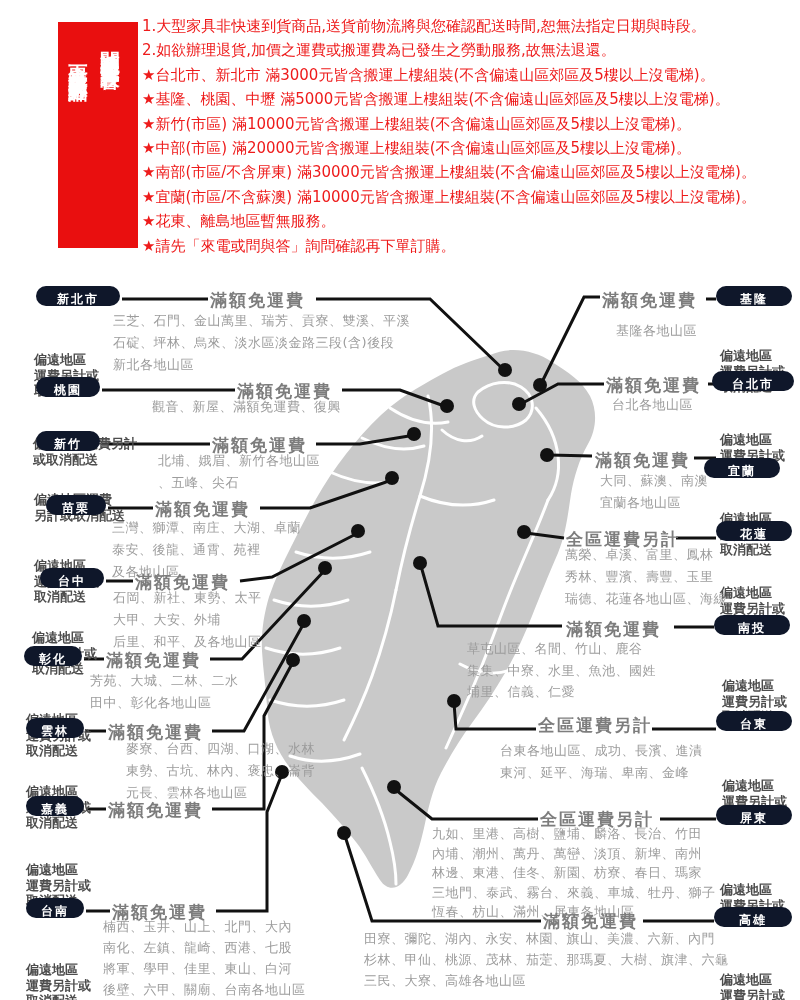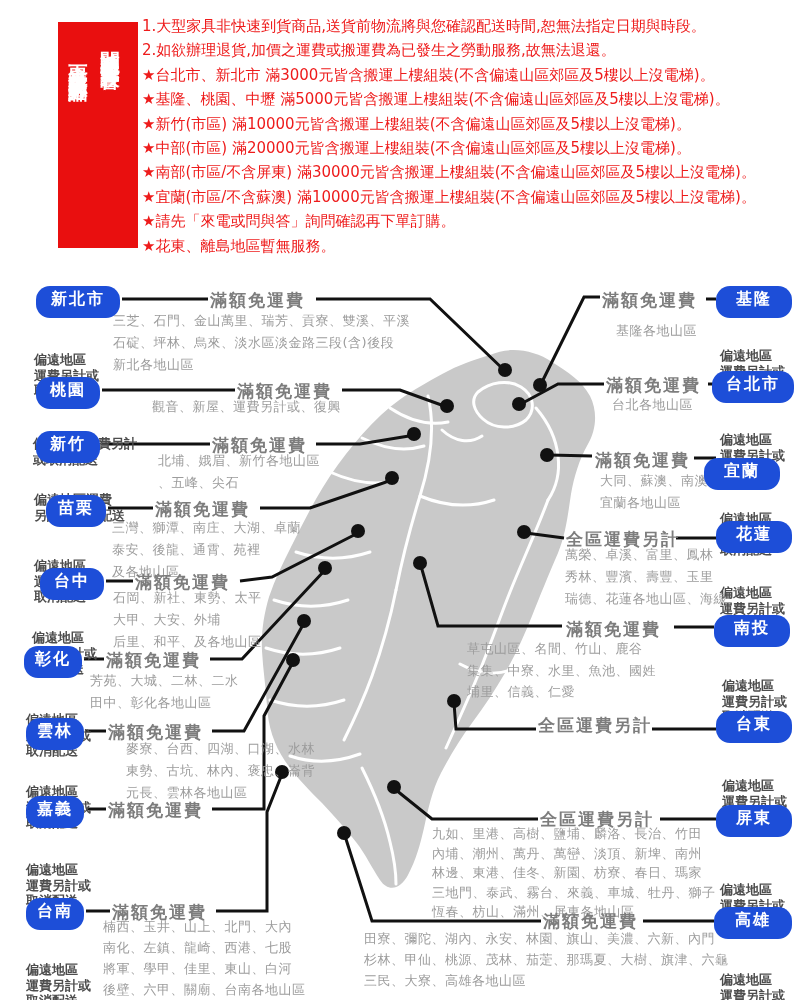--- a/index.html
+++ b/index.html
@@ -7,22 +7,22 @@
          font-family:"DejaVu Sans","Liberation Sans",sans-serif;}
   
   #notice-box{position:absolute;left:58px;top:22px;width:80px;height:226px;background:#e90f0f;z-index:3;}
   .vcol{position:absolute;writing-mode:vertical-rl;text-orientation:upright;color:#fff;
         font-weight:bold;font-size:19px;letter-spacing:2px;line-height:22px;}
   #vcol-right{left:42px;top:14px;}
   #vcol-left{left:10px;top:28px;}
   #notices{position:absolute;left:142px;top:17px;z-index:3;}
   .notice-line{height:24.4px;font-size:15px;color:#ee1b1b;white-space:nowrap;font-weight:500;}
   
-  .badge{position:absolute;background:#1d4ed8;color:#fff;font-weight:bold;font-size:16px;
-         text-align:center;border-radius:14px;height:32px;line-height:26px;letter-spacing:2px;z-index:4;}
+  .badge{position:absolute;background:#0f172a;color:#fff;font-weight:bold;font-size:12px;
+         text-align:center;border-radius:14px;height:20px;line-height:26px;letter-spacing:2px;z-index:4;}
   .fee{position:absolute;font-size:17px;font-weight:bold;color:#7d7d7d;letter-spacing:2px;
        white-space:nowrap;z-index:3;}
   .areas{position:absolute;font-size:13px;color:#9c9c9c;white-space:pre-line;z-index:3;letter-spacing:0.5px;line-height:22px;}
   .note{position:absolute;font-size:13px;font-weight:bold;color:#4d4d4d;line-height:15.5px;white-space:pre-line;z-index:3;margin-top:34px;}
   #map-svg{position:absolute;left:0;top:0;z-index:1;}
 </style>
 </head>
 <body>
 
 <div id="stage">
@@ -34,22 +34,22 @@
 
   <div id="notices">
     <div class="notice-line">1.大型家具非快速到貨商品,送貨前物流將與您確認配送時間,恕無法指定日期與時段。</div>
     <div class="notice-line">2.如欲辦理退貨,加價之運費或搬運費為已發生之勞動服務,故無法退還。</div>
     <div class="notice-line">★台北市、新北市 滿3000元皆含搬運上樓組裝(不含偏遠山區郊區及5樓以上沒電梯)。</div>
     <div class="notice-line">★基隆、桃園、中壢 滿5000元皆含搬運上樓組裝(不含偏遠山區郊區及5樓以上沒電梯)。</div>
     <div class="notice-line">★新竹(市區) 滿10000元皆含搬運上樓組裝(不含偏遠山區郊區及5樓以上沒電梯)。</div>
     <div class="notice-line">★中部(市區) 滿20000元皆含搬運上樓組裝(不含偏遠山區郊區及5樓以上沒電梯)。</div>
     <div class="notice-line">★南部(市區/不含屏東) 滿30000元皆含搬運上樓組裝(不含偏遠山區郊區及5樓以上沒電梯)。</div>
     <div class="notice-line">★宜蘭(市區/不含蘇澳) 滿10000元皆含搬運上樓組裝(不含偏遠山區郊區及5樓以上沒電梯)。</div>
+    <div class="notice-line">★花東、離島地區暫無服務。</div>
     <div class="notice-line">★請先「來電或問與答」詢問確認再下單訂購。</div>
-    <div class="notice-line">★花東、離島地區暫無服務。</div>
   </div>
 
   <svg id="map-svg" width="800" height="1000" viewBox="0 0 800 1000">
     <path fill="#c9c9c9" stroke="none" d="
       M 490,355 C 510,346 534,350 552,362 C 568,372 582,381 590,396
       C 598,412 596,430 588,444 C 579,460 574,477 571,494
       C 568,514 566,533 558,553 C 548,576 540,596 532,616
       C 524,636 515,656 505,673 C 495,690 484,707 472,723
       C 460,739 450,756 441,773 C 432,790 428,810 424,828
       C 420,845 416,860 408,875 C 400,890 388,892 380,880
@@ -145,21 +145,21 @@
 運費另計或
 取消配送</div>
   <div class="areas" style="left:113px;top:310px;">三芝、石門、金山萬里、瑞芳、貢寮、雙溪、平溪
 石碇、坪林、烏來、淡水區淡金路三段(含)後段
 新北各地山區</div>
 
   <div class="badge" style="left:36px;top:377px;width:64px;">桃園</div>
   <div class="fee" style="left:237px;top:380px;">滿額免運費</div>
   <div class="note" style="left:33px;top:402px;">偏遠地區運費另計
 或取消配送</div>
-  <div class="areas" style="left:152px;top:396px;">觀音、新屋、運費另計或、復興</div>
+  <div class="areas" style="left:152px;top:396px;">觀音、新屋、滿額免運費、復興</div>
 
   <div class="badge" style="left:36px;top:431px;width:64px;">新竹</div>
   <div class="fee" style="left:212px;top:434px;">滿額免運費</div>
   <div class="note" style="left:34px;top:458px;">偏遠地區運費
 另計或取消配送</div>
   <div class="areas" style="left:158px;top:450px;">北埔、娥眉、新竹各地山區
 、五峰、尖石</div>
 
   <div class="badge" style="left:46px;top:495px;width:60px;">苗栗</div>
   <div class="fee" style="left:155px;top:498px;">滿額免運費</div>
@@ -250,20 +250,22 @@
 取消配送</div>
   <div class="areas" style="left:467px;top:638px;line-height:21.5px;">草屯山區、名間、竹山、鹿谷
 集集、中寮、水里、魚池、國姓
 埔里、信義、仁愛</div>
 
   <div class="badge" style="left:716px;top:711px;width:76px;">台東</div>
   <div class="fee" style="left:538px;top:714px;">全區運費另計</div>
   <div class="note" style="left:722px;top:744px;">偏遠地區
 運費另計或
 取消配送</div>
+  <div class="areas" style="left:500px;top:740px;">台東各地山區、成功、長濱、進漬
+東河、延平、海瑞、卑南、金峰</div>
 
   <div class="badge" style="left:716px;top:805px;width:76px;">屏東</div>
   <div class="fee" style="left:540px;top:808px;">全區運費另計</div>
   <div class="note" style="left:720px;top:848px;">偏遠地區
 運費另計或
 取消配送</div>
   <div class="areas" style="left:432px;top:824px;line-height:19.5px;">九如、里港、高樹、鹽埔、麟洛、長治、竹田
 內埔、潮州、萬丹、萬巒、淡頂、新埤、南州
 林邊、東港、佳冬、新園、枋寮、春日、瑪家
 三地門、泰武、霧台、來義、車城、牡丹、獅子

